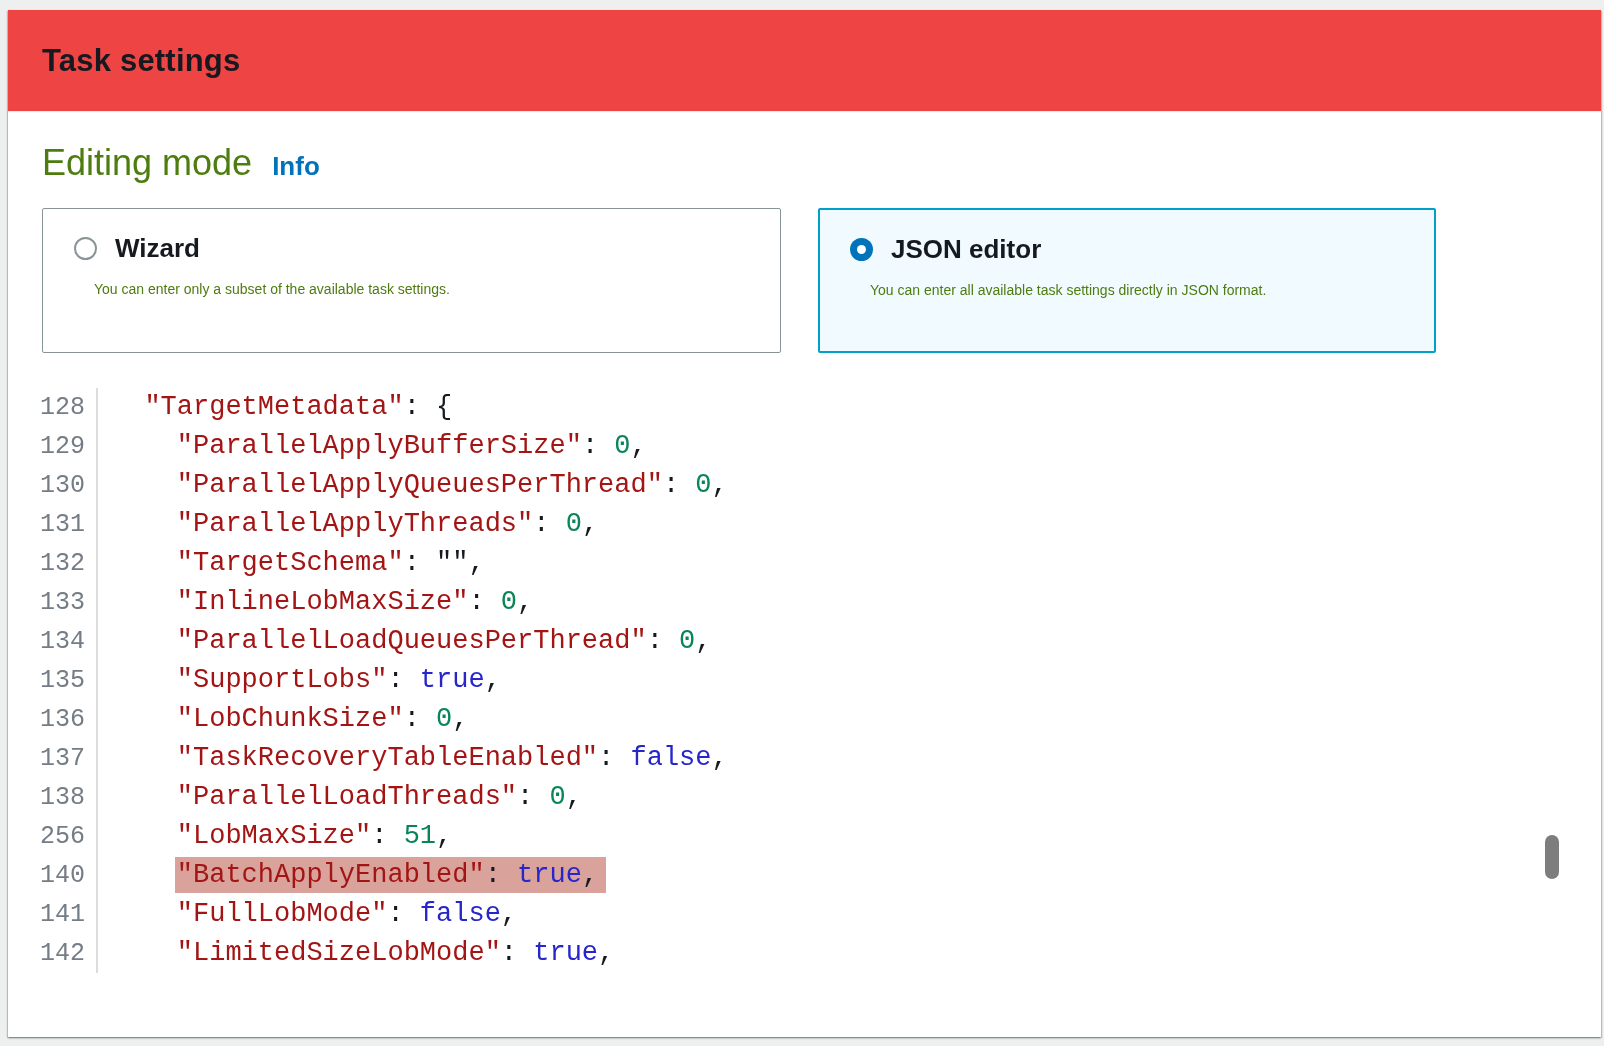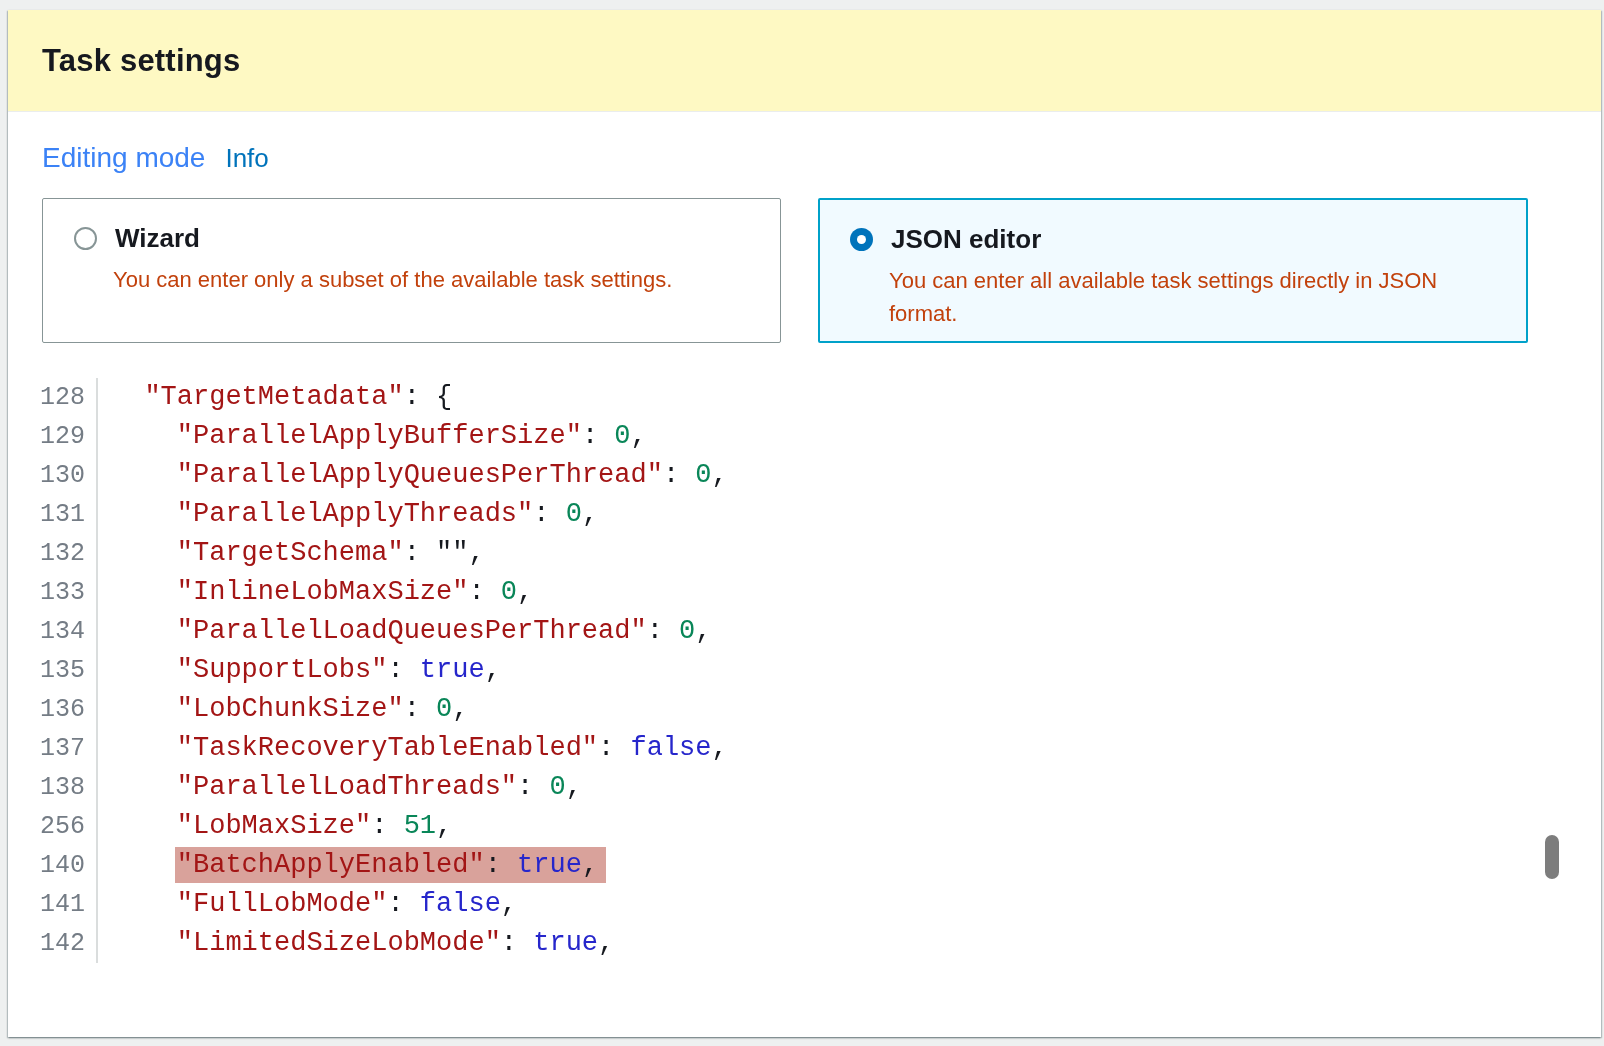--- a/index.html
+++ b/index.html
@@ -11,44 +11,44 @@
   body{
     width:1604px;height:1046px;background:#eef0f0;
     font-family:"Liberation Sans",sans-serif;color:#16191f;overflow:hidden;
   }
   .page-card{
     position:relative;margin:10px 3px 9px 8px;height:1027px;background:#ffffff;
     box-shadow:0 1px 2px 0 rgba(0,28,36,.35),1px 1px 1px 0 rgba(0,28,36,.15),-1px 1px 1px 0 rgba(0,28,36,.15);
     overflow:hidden;
   }
   .panel-header{
-    background:#fef9c3;border-bottom:1px solid #eaeded;
+    background:#ef4444;border-bottom:1px solid #eaeded;
     padding:33px 40px 32px 34px;
   }
   .panel-title{font-size:31px;font-weight:bold;color:#16191f;letter-spacing:.2px;}
   .content{padding:30px 40px 0 34px;}
   .editing-row{display:flex;align-items:baseline;gap:20px;margin-bottom:24px;}
-  .editing-label{font-size:28px;color:#3b82f6;}
-  .info-link{font-size:26px;font-weight:normal;color:var(--accent);text-decoration:none;cursor:pointer;}
+  .editing-label{font-size:36px;color:#4d7c0f;}
+  .info-link{font-size:26px;font-weight:bold;color:var(--accent);text-decoration:none;cursor:pointer;}
   .cards-row{display:flex;gap:37px;align-items:flex-start;}
   .option-card{
     border:1px solid #879596;border-radius:2px;background:#fff;
     padding:24px 24px 24px 31px;height:145px;
   }
   .option-card.wizard{width:739px;}
-  .option-card.json{width:710px;border:2px solid var(--sel-border);background:var(--sel-bg);padding-left:30px;}
+  .option-card.json{width:618px;border:2px solid var(--sel-border);background:var(--sel-bg);padding-left:30px;}
   .option-head{display:flex;align-items:center;gap:18px;}
   .radio{width:23px;height:23px;border-radius:50%;flex:0 0 auto;}
   .radio.unchecked{border:2px solid #879596;background:#fff;}
   .radio.checked{background:var(--accent);position:relative;}
   .radio.checked::after{
     content:"";position:absolute;left:7px;top:7px;width:9px;height:9px;border-radius:50%;background:#fff;
   }
   .option-label{font-size:26px;font-weight:bold;color:#16191f;}
-  .option-desc{margin:9px 0 0 39px;font-size:22px;line-height:33px;color:#c2410c;max-width:640px;}
+  .option-desc{margin:9px 0 0 20px;font-size:14px;line-height:33px;color:#4d7c0f;max-width:640px;}
   .option-card.wizard .option-desc{white-space:nowrap;max-width:none;}
   .editor{display:flex;margin-top:35px;padding-bottom:30px;font-family:"Liberation Mono",monospace;}
   .gutter-col{
     width:90px;flex:0 0 auto;text-align:right;padding-right:11px;
     border-right:2px solid #dadddd;color:#747c85;font-size:25px;
   }
   .gutter-col .ln{height:39px;line-height:39px;}
   .code-col{flex:1 1 auto;padding-left:14px;font-size:27px;color:var(--plain);}
   .code-line{height:39px;line-height:39px;white-space:pre;}
   .line-text.hl{background:var(--hl);padding:3px 8px 3px 2px;margin-left:-2px;}

